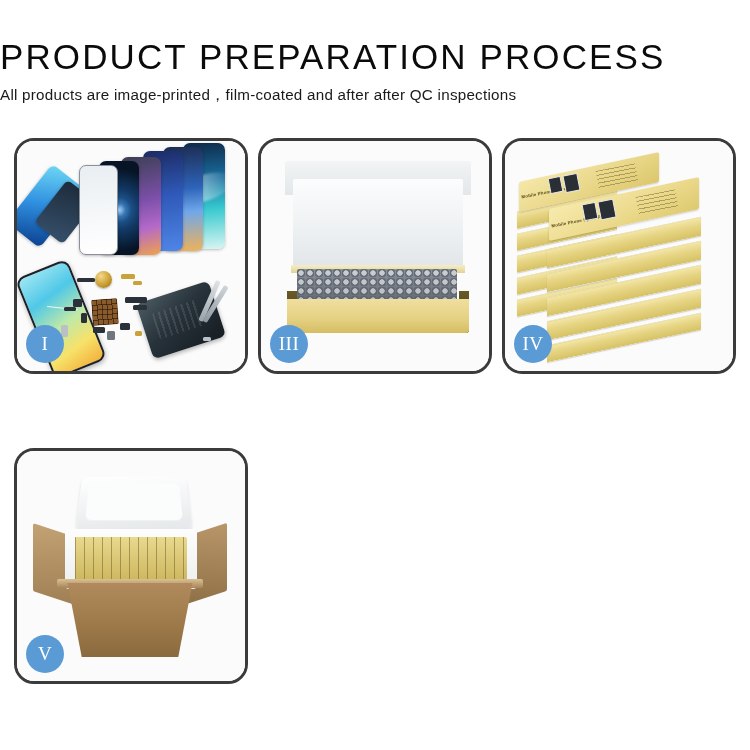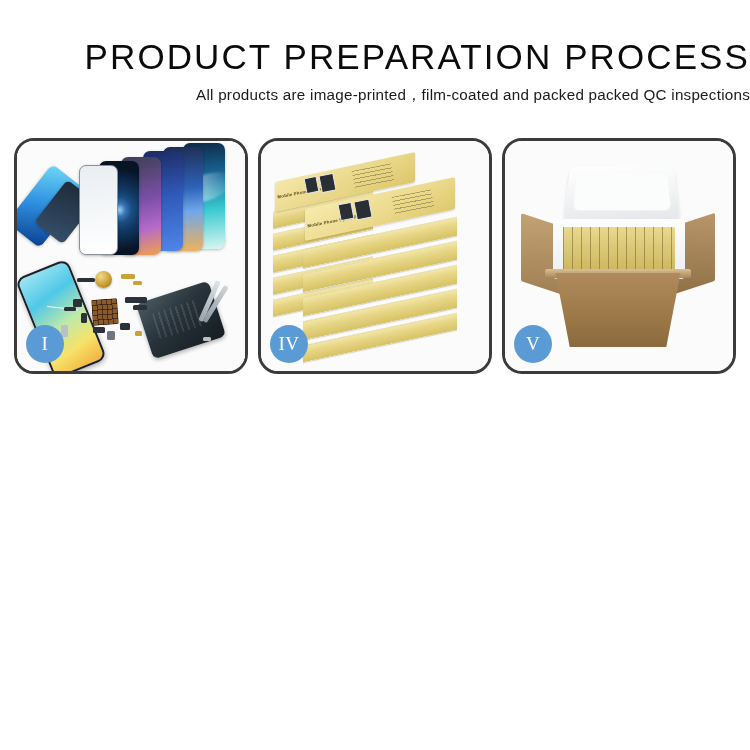--- a/index.html
+++ b/index.html
@@ -20,21 +20,21 @@
     height: 750px;
     background: #ffffff;
   }
 
   
   .header {
     position: absolute;
     left: 0;
     top: 36px;
     width: 750px;
-    text-align: right;
+    text-align: left;
   }
   .title {
     font-size: 35px;
     font-weight: 500;
     letter-spacing: 2.1px;
     color: #0b0b0b;
     line-height: 42px;
     white-space: nowrap;
     font-family: "Liberation Sans", sans-serif;
   }
@@ -383,21 +383,21 @@
     position:absolute; background:rgba(139,112,78,.55); border-radius:1px;
   }
 </style>
 </head>
 <body>
 
 <div class="page">
 
   <div class="header">
     <div class="title">PRODUCT PREPARATION PROCESS</div>
-    <div class="subtitle">All products are image-printed，film-coated and packed packed QC inspections</div>
+    <div class="subtitle">All products are image-printed，film-coated and after after QC inspections</div>
   </div>
 
   <div class="grid">
 
     <div class="panel">
       <div class="photo">
         <div class="p1-bg"></div>
         <div class="scr scr1"></div>
         <div class="scr scr1b"></div>
         <div class="scr scr7">
@@ -432,20 +432,32 @@
         <div class="prt" style="left:116px; top:164px; width:14px; height:5px;"></div>
         <div class="prt gold" style="left:118px;top:190px; width:7px;  height:5px;"></div>
         <div class="prt silver" style="left:186px;top:196px; width:8px; height:4px;"></div>
         <div class="tweezer"></div>
         <div class="tweezer2"></div>
       </div>
       <div class="badge">I</div>
     </div>
 
 
+    <div class="panel">
+      <div class="photo">
+        <div class="b3-lidback"></div>
+        <div class="b3-lid"></div>
+        <div class="b3-inner"></div>
+        <div class="b3-bubble"></div>
+        <div class="b3-left"></div>
+        <div class="b3-right"></div>
+        <div class="b3-front"></div>
+      </div>
+      <div class="badge">III</div>
+    </div>
 
     <div class="panel">
       <div class="photo">
 
         <div class="b4-slab" style="left:12px;  top:60px;  width:100px; height:16px; transform:skewY(-12deg);"></div>
         <div class="b4-slab" style="left:12px;  top:82px;  width:100px; height:16px; transform:skewY(-12deg);"></div>
         <div class="b4-slab" style="left:12px;  top:104px; width:100px; height:16px; transform:skewY(-12deg);"></div>
         <div class="b4-slab" style="left:12px;  top:126px; width:100px; height:16px; transform:skewY(-12deg);"></div>
         <div class="b4-slab" style="left:12px;  top:148px; width:100px; height:16px; transform:skewY(-12deg);"></div>
 

